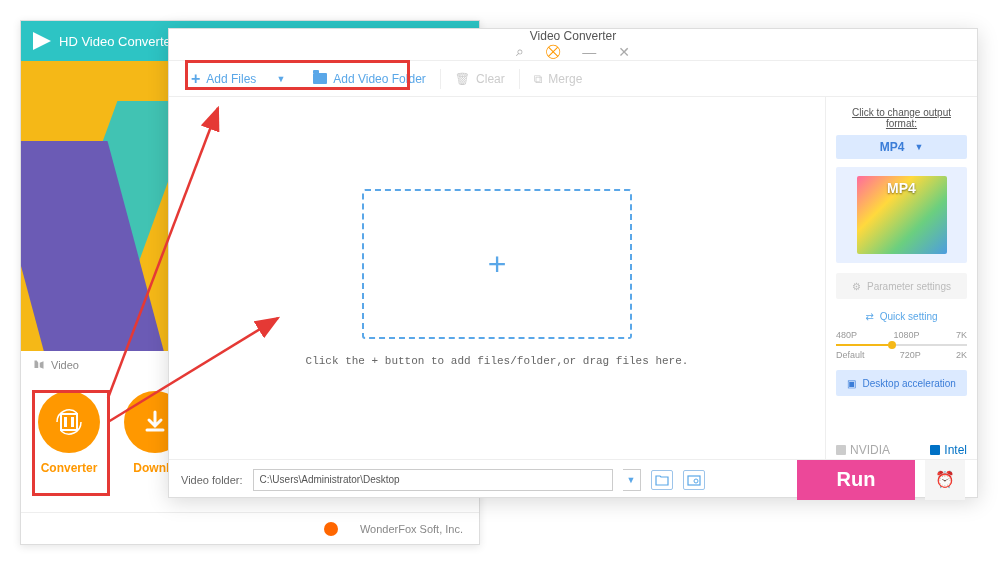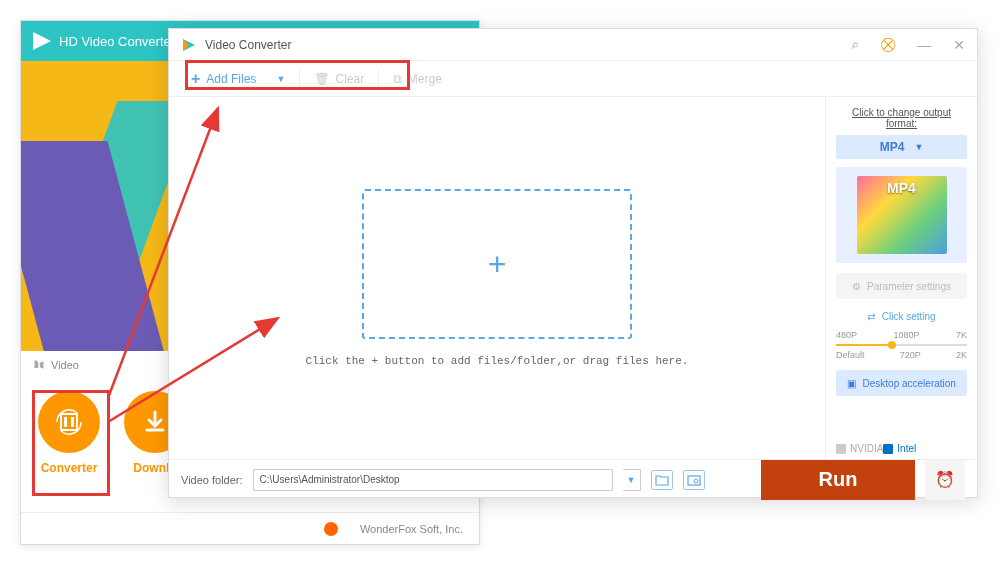--- a/index.html
+++ b/index.html
@@ -18,21 +18,21 @@
 .bg-tabs { display: flex; gap: 14px; padding: 12px; }
 .bg-tab { width: 72px; text-align: center; }
 .bg-tab-icon { width: 62px; height: 62px; border-radius: 50%; background: #ff9800; margin: 0 auto 8px; display: flex; align-items: center; justify-content: center; }
 .bg-tab.dl .bg-tab-icon { background: #ff9800; }
 .bg-tab-label { font-size: 12px; color: #ff9800; font-weight: bold; }
 .bg-footer { position: absolute; bottom: 0; left: 0; right: 0; height: 32px; border-top: 1px solid #eee; display: flex; align-items: center; justify-content: flex-end; padding: 0 16px; font-size: 11px; color: #888; gap: 22px; }
 .fox-icon { width: 14px; height: 14px; background: #ff6600; border-radius: 50%; }
 
 
 .fg-window { position: absolute; left: 168px; top: 28px; width: 810px; height: 470px; background: #fff; border: 1px solid #ddd; box-shadow: 0 4px 20px rgba(0,0,0,0.15); }
-.fg-titlebar { height: 32px; display: flex; align-items: center; padding: 0 12px; border-bottom: 1px solid #eee; }
+.fg-titlebar { height: 32px; display: flex; align-items: center; padding: 0 12px; border-bottom: 1px solid #eee; flex-direction: column; }
 .fg-logo { width: 16px; height: 16px; margin-right: 8px; }
 .fg-title { font-size: 12px; color: #555; flex: 1; }
 .titlebar-btns { display: flex; gap: 22px; align-items: center; color: #aaa; }
 .titlebar-btns span { cursor: pointer; font-size: 14px; }
 
 .toolbar { height: 36px; display: flex; align-items: center; border-bottom: 1px solid #eee; padding: 0 8px; }
 .tb-btn { display: flex; align-items: center; gap: 6px; padding: 0 14px; height: 100%; font-size: 12px; color: #5aa7e8; cursor: pointer; }
 .tb-btn.disabled { color: #ccc; cursor: default; }
 .tb-sep { width: 1px; height: 20px; background: #eee; }
 .plus-ic { color: #5aa7e8; font-size: 16px; font-weight: bold; }
@@ -51,31 +51,31 @@
 .format-sel { background: #dceaff; height: 24px; display: flex; align-items: center; justify-content: center; gap: 10px; color: #3b7dd8; font-weight: bold; font-size: 12px; border-radius: 2px; margin-bottom: 8px; cursor: pointer; }
 .format-thumb { height: 96px; background: #e8f0ff; display: flex; align-items: center; justify-content: center; margin-bottom: 10px; border-radius: 2px; position: relative; overflow: hidden; }
 .thumb-inner { width: 90px; height: 78px; background: linear-gradient(135deg,#ff6b9d,#ffd93d,#6bcf7f,#4d9de0); border-radius: 2px; position: relative; display: flex; align-items: flex-start; justify-content: center; padding-top: 4px; }
 .thumb-lbl { color: #fff; font-size: 14px; font-weight: bold; text-shadow: 0 1px 2px rgba(0,0,0,0.5); }
 .param-btn { height: 26px; background: #f5f5f5; color: #bbb; display: flex; align-items: center; justify-content: center; gap: 6px; font-size: 10px; border-radius: 2px; margin-bottom: 12px; }
 .qs-header { display: flex; align-items: center; gap: 6px; font-size: 10px; color: #5aa7e8; margin-bottom: 8px; justify-content: center; }
 .qs-row { display: flex; justify-content: space-between; font-size: 9px; color: #999; margin-bottom: 4px; }
 .qs-slider { height: 2px; background: linear-gradient(90deg,#f5b817 40%,#ddd 40%); margin-bottom: 4px; position: relative; }
 .qs-slider::after { content: ''; position: absolute; left: 40%; top: -3px; width: 8px; height: 8px; background: #f5b817; border-radius: 50%; }
 .hw-btn { height: 26px; background: #dceaff; color: #3b7dd8; display: flex; align-items: center; justify-content: center; gap: 6px; font-size: 10px; border-radius: 2px; margin: 10px 0 6px; cursor: pointer; }
-.gpu-row { display: flex; font-size: 10px; color: #aaa; align-items: center; margin-top: 47px; }
+.gpu-row { display: flex; justify-content: space-between; font-size: 12px; color: #aaa; align-items: center; margin-top: 47px; }
 .gpu-row span { display: flex; align-items: center; gap: 4px; }
 .chip { width: 10px; height: 10px; background: #ccc; border-radius: 1px; }
 .chip.intel { background: #0071c5; }
 
 .bottom-bar { height: 40px; display: flex; align-items: center; padding: 0 12px; gap: 10px; border-top: 1px solid #eee; }
 .of-label { font-size: 11px; color: #666; }
 .of-input { flex: 1; height: 22px; border: 1px solid #ccc; font-size: 10px; padding: 0 6px; color: #555; max-width: 360px; }
 .of-dd { width: 18px; height: 22px; border: 1px solid #ccc; border-left: none; display: flex; align-items: center; justify-content: center; color: #5aa7e8; font-size: 9px; cursor: pointer; }
 .bb-icon { width: 22px; height: 20px; border: 1px solid #9cc4ea; border-radius: 2px; display: flex; align-items: center; justify-content: center; color: #5aa7e8; cursor: pointer; }
-.run-btn { width: 154px; height: 40px; background: #c2410c; color: #fff; font-size: 20px; font-weight: bold; display: flex; align-items: center; justify-content: center; cursor: pointer; margin-left: auto; }
+.run-btn { width: 118px; height: 40px; background: #ec4899; color: #fff; font-size: 20px; font-weight: bold; display: flex; align-items: center; justify-content: center; cursor: pointer; margin-left: auto; }
 .alarm-btn { width: 40px; height: 40px; background: #f5f5f5; display: flex; align-items: center; justify-content: center; color: #ff9800; cursor: pointer; }
 
 
 .annot { position: absolute; border: 3px solid #e53935; pointer-events: none; }
 .arrow-svg { position: absolute; pointer-events: none; }
 </style>
 </head>
 <body>
 
 <div class="bg-window">
@@ -135,20 +135,24 @@
       <span>✕</span>
     </div>
   </div>
 
   <div class="toolbar">
     <div class="tb-btn">
       <span class="plus-ic">+</span>
       <span>Add Files</span>
       <span class="dd-ic" style="margin-left:14px">▼</span>
     </div>
+    <div class="tb-btn">
+      <div class="folder-ic"></div>
+      <span>Add Video Folder</span>
+    </div>
     <div class="tb-sep"></div>
     <div class="tb-btn disabled">
       <span>🗑</span>
       <span>Clear</span>
     </div>
     <div class="tb-sep"></div>
     <div class="tb-btn disabled">
       <span>⧉</span>
       <span>Merge</span>
     </div>
@@ -172,21 +176,21 @@
         <div class="thumb-inner">
             <span class="thumb-lbl">MP4</span>
           </div>
       </div>
       <div class="param-btn">
         <span>⚙</span>
         <span>Parameter settings</span>
       </div>
       <div class="qs-header">
         <span style="color:#5aa7e8">⇄</span>
-        <span>Click setting</span>
+        <span>Quick setting</span>
       </div>
       <div class="qs-row">
         <span>480P</span>
           <span>1080P</span>
           <span>7K</span>
       </div>
       <div class="qs-slider"></div>
       <div class="qs-row">
         <span>Default</span>
           <span>720P</span>

